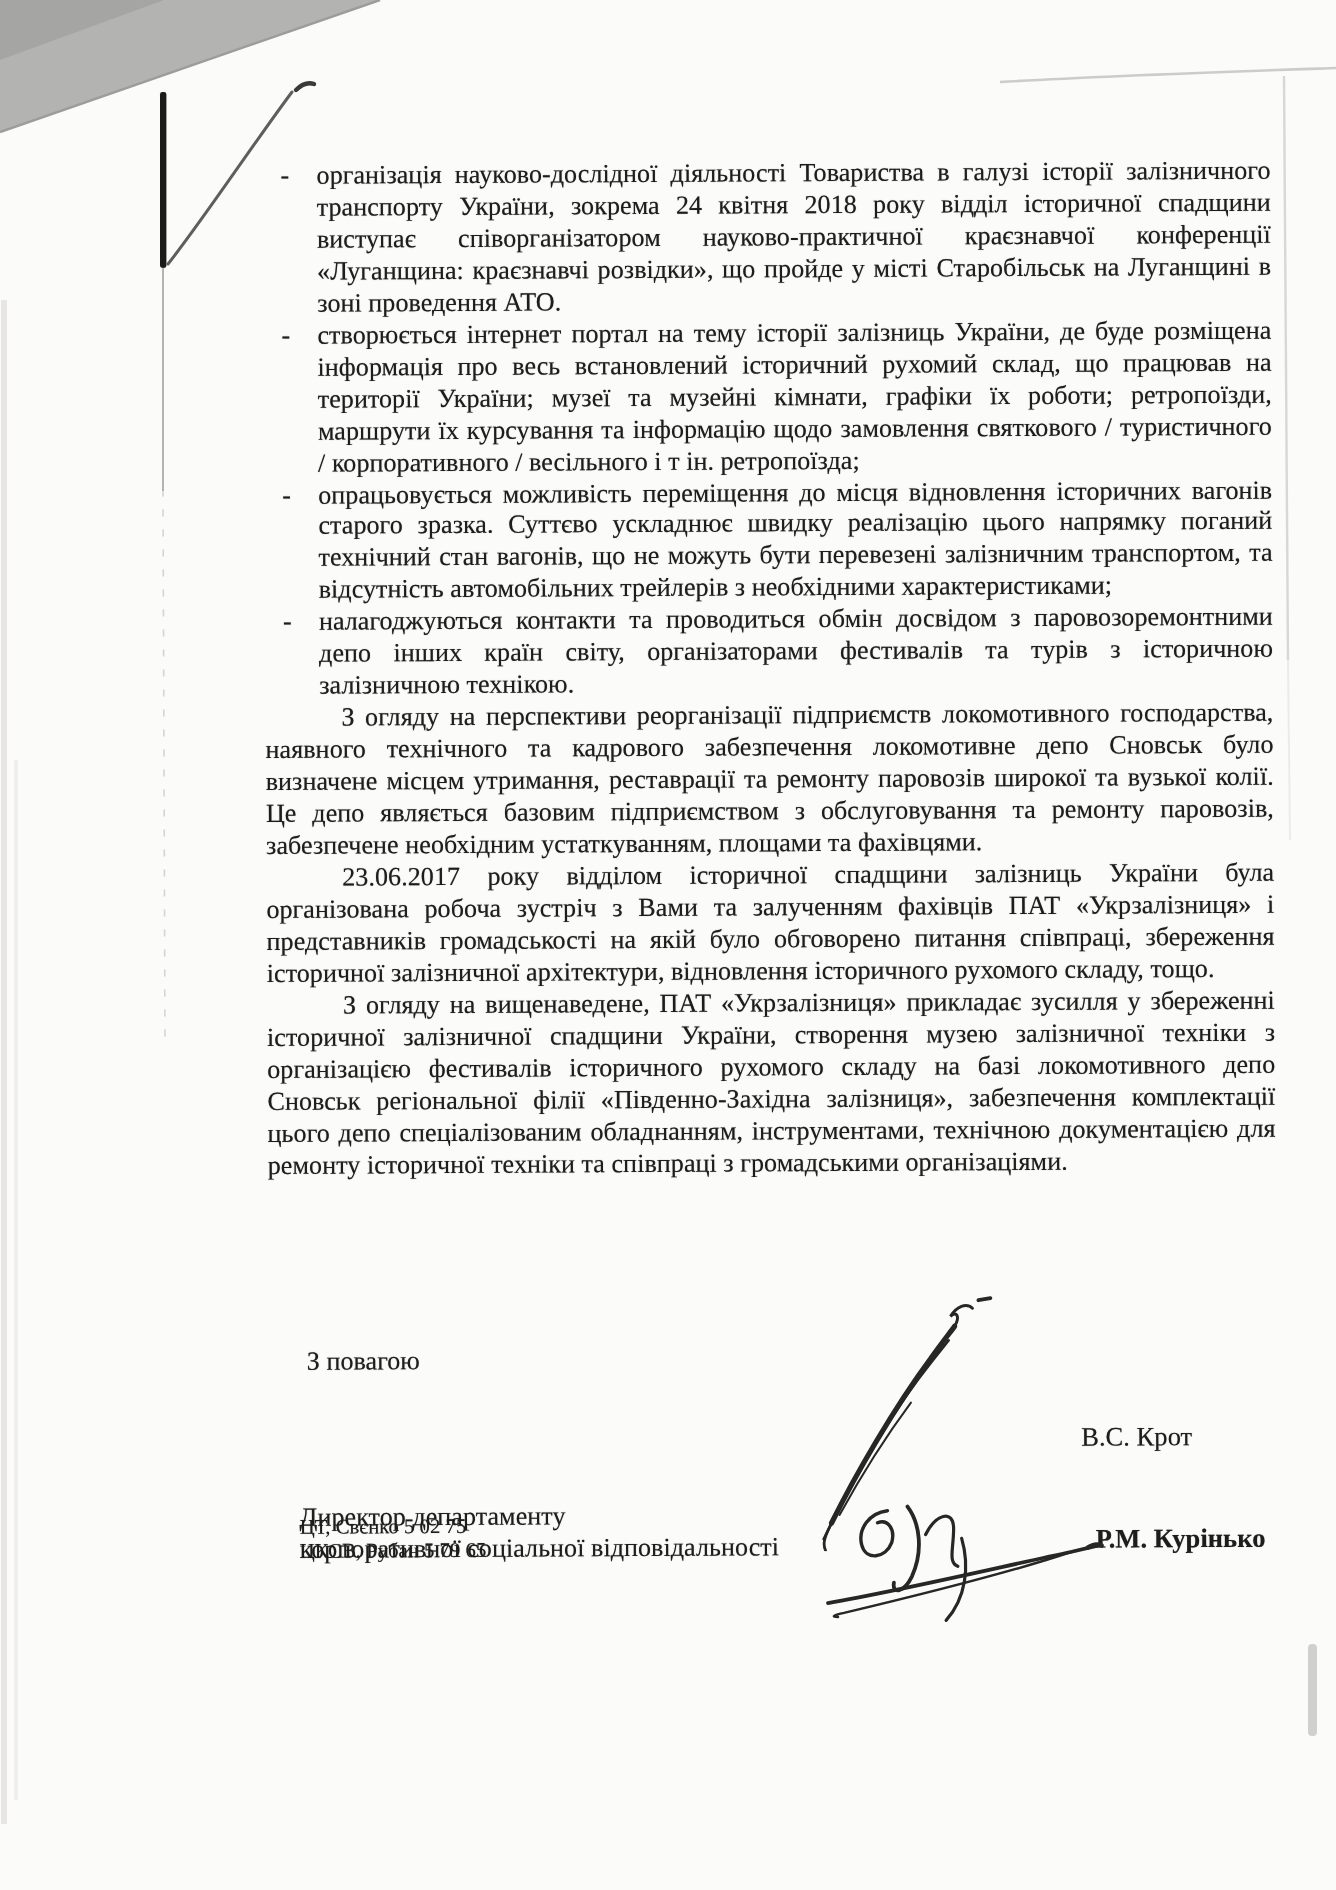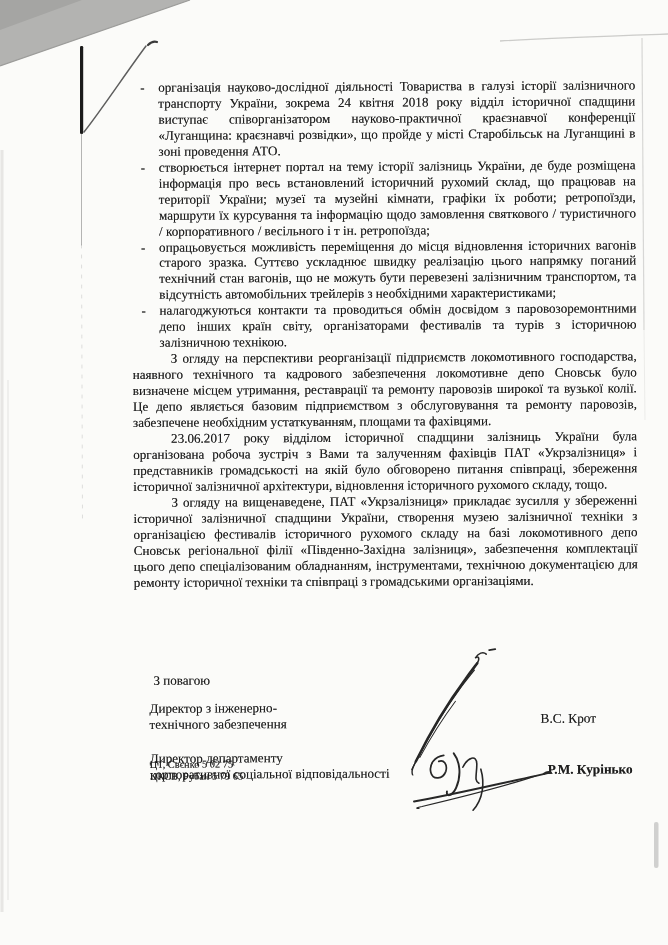--- a/index.html
+++ b/index.html
@@ -95,24 +95,20 @@
           <span>налагоджуються контакти та проводиться обмін досвідом з паровозоремонтними депо інших країн світу, організаторами фестивалів та турів з історичною залізничною технікою.</span>
         </li>
       </ul>
       <p>З огляду на перспективи реорганізації підприємств локомотивного господарства, наявного технічного та кадрового забезпечення локомотивне депо Сновськ було визначене місцем утримання, реставрації та ремонту паровозів широкої та вузької колії. Це депо являється базовим підприємством з обслуговування та ремонту паровозів, забезпечене необхідним устаткуванням, площами та фахівцями.</p>
       <p>23.06.2017 року відділом історичної спадщини залізниць України була організована робоча зустріч з Вами та залученням фахівців ПАТ «Укрзалізниця» і представників громадськості на якій було обговорено питання співпраці, збереження історичної залізничної архітектури, відновлення історичного рухомого складу, тощо.</p>
       <p>З огляду на вищенаведене, ПАТ «Укрзалізниця» прикладає зусилля у збереженні історичної залізничної спадщини України, створення музею залізничної техніки з організацією фестивалів історичного рухомого складу на базі локомотивного депо Сновськ регіональної філії «Південно-Західна залізниця», забезпечення комплектації цього депо спеціалізованим обладнанням, інструментами, технічною документацією для ремонту історичної техніки та співпраці з громадськими організаціями.</p>
     </div>
 
     <div class="closing">З повагою</div>
 
-    <div class="sig-title sig-title-1">
-      <div>Директор з інженерно-</div>
-      <div>технічного забезпечення</div>
-    </div>
     <div class="sig-name sig-name-1">В.С. Крот</div>
 
     <div class="sig-title sig-title-2">
       <div>Директор департаменту</div>
       <div>корпоративної соціальної відповідальності</div>
     </div>
     <div class="sig-name sig-name-2">Р.М. Курінько</div>
 
     <svg class="signature-svg sig-svg-1" width="100" height="130" viewBox="0 0 100 130">
       <path d="M16 116 C 28 92, 48 58, 66 34 C 71 27, 75 22, 78 18" stroke-width="2.6"></path>

